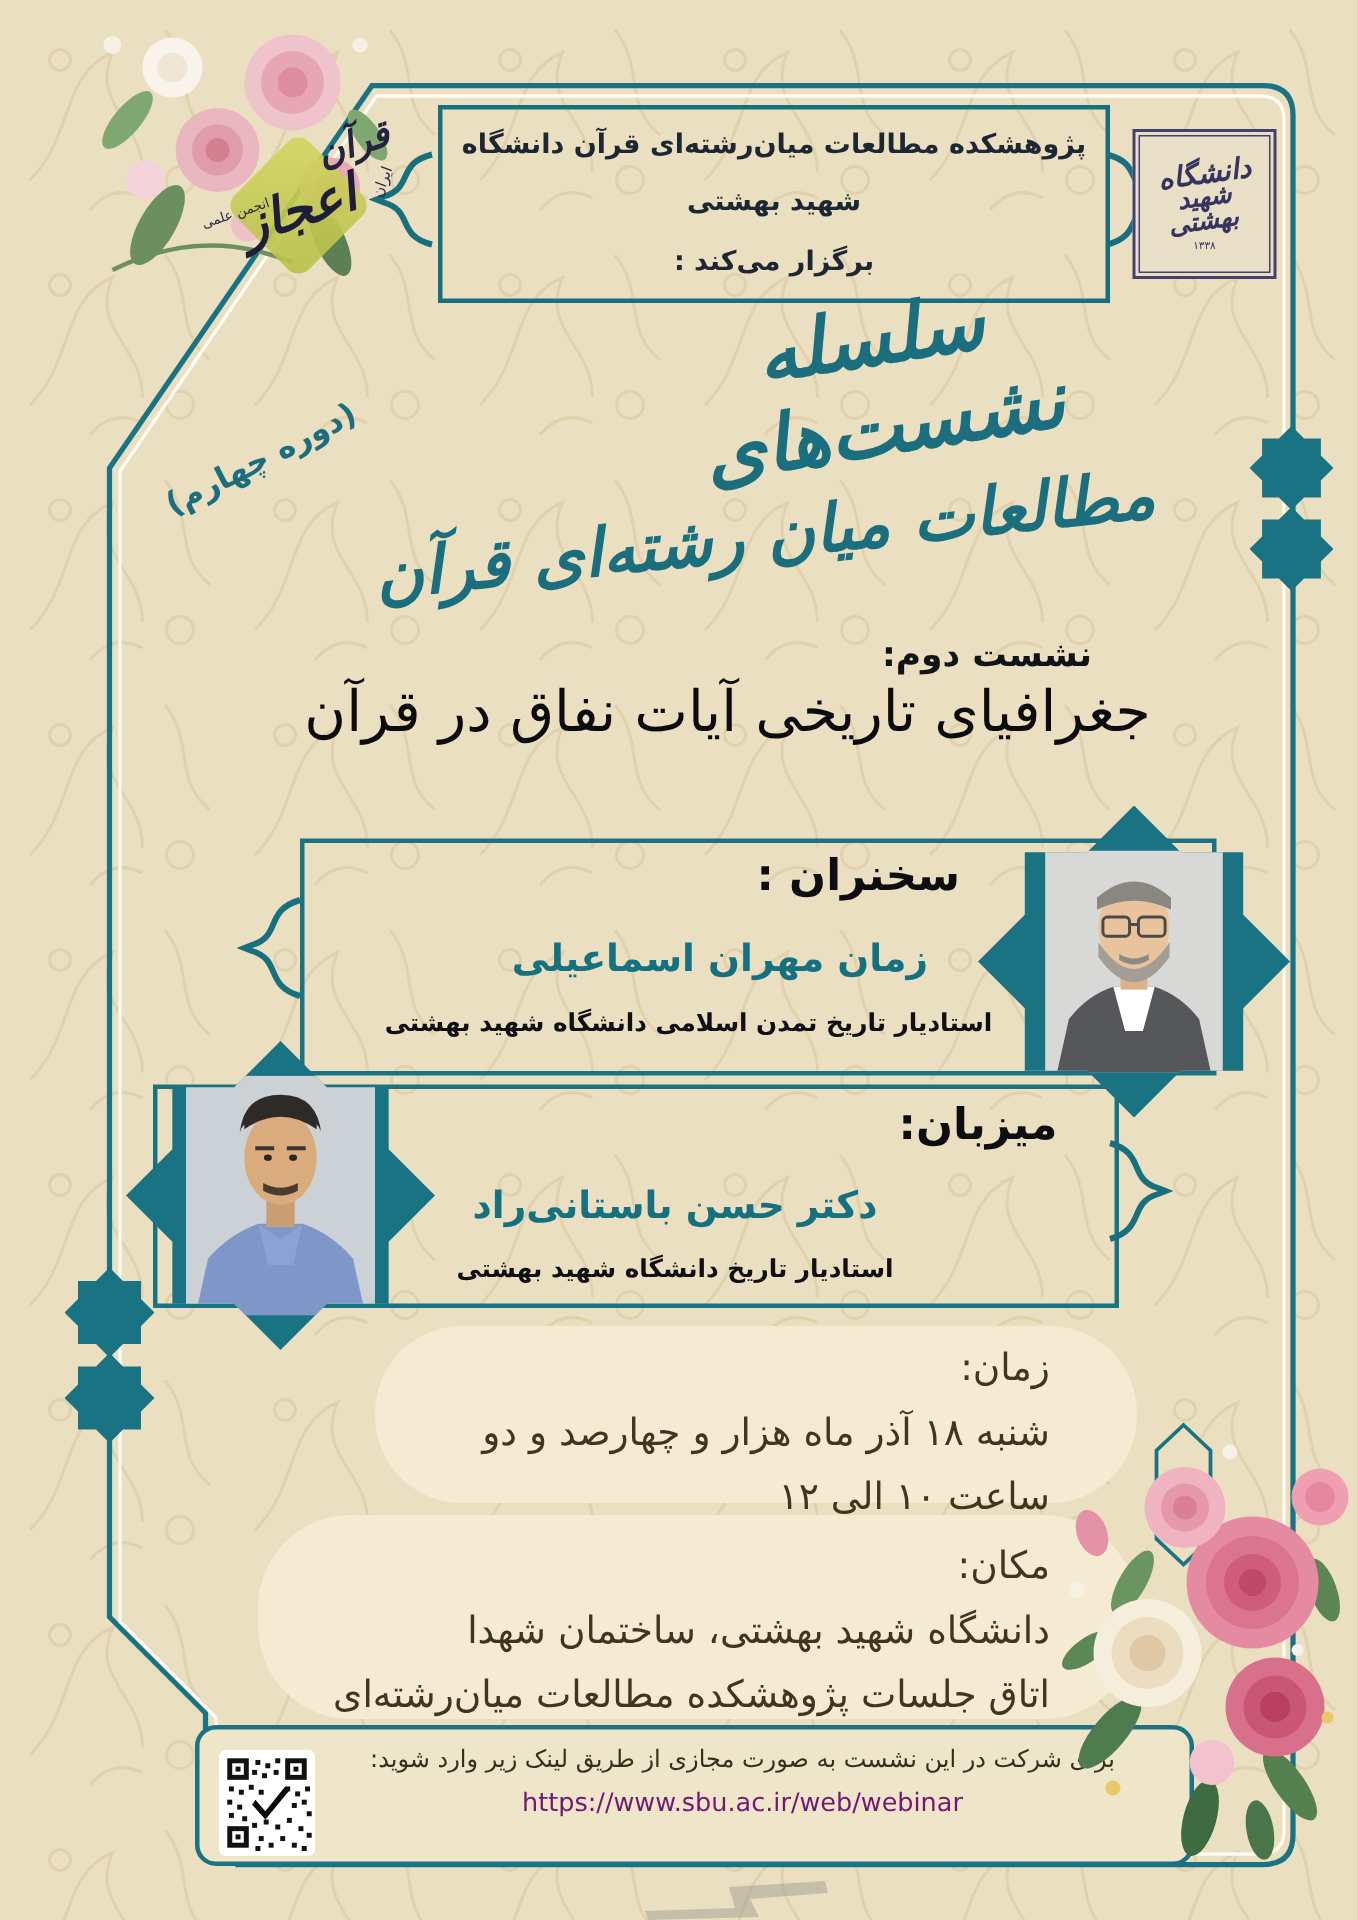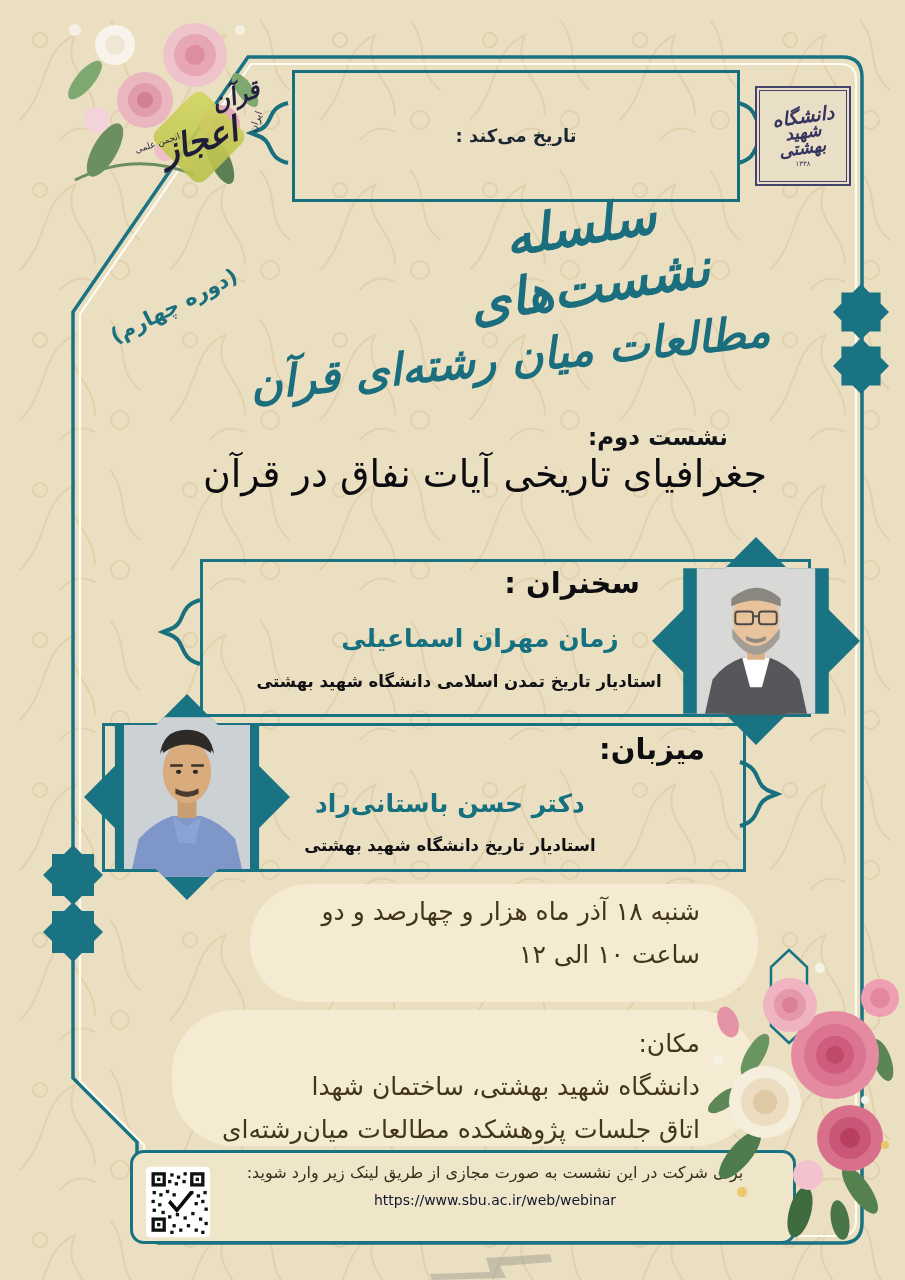--- a/index.html
+++ b/index.html
@@ -49,21 +49,21 @@
   .bracket{position:absolute;z-index:3;}
   
   .blob{position:absolute;background:#f4ebd2;z-index:1;}
   .blob .bl{direction:rtl;text-align:right;color:#42351e;font-size:25px;line-height:43px;}
   
   .footer-box{position:absolute;left:130px;top:1150px;width:660px;height:88px;border:3px solid #1a7382;
     border-radius:14px;background:#efe5c9;z-index:3;}
   .f-line1{position:absolute;left:230px;top:1163px;width:530px;text-align:center;direction:rtl;
     font-size:16px;color:#33301f;z-index:4;}
   .f-link{position:absolute;left:230px;top:1192px;width:530px;text-align:center;direction:ltr;
-    font-size:14px;color:#0f172a;z-index:4;}
+    font-size:17px;color:#701a75;z-index:4;}
   .f-line3{position:absolute;left:222px;top:1218px;width:545px;text-align:center;direction:rtl;
     font-size:13px;color:#4c452f;z-index:4;}
 </style>
 </head>
 <body>
 
 <div class="poster">
 
   <svg class="abs" style="left:0;top:0;z-index:0;" width="905" height="1280" viewBox="0 0 905 1280">
     <defs>
@@ -74,20 +74,21 @@
           <circle cx="40" cy="40" r="7"></circle>
           <circle cx="120" cy="120" r="9"></circle>
           <path d="M60,140 q15,-18 35,-8"></path>
         </g>
       </pattern>
     </defs>
     <rect x="0" y="0" width="905" height="1280" fill="url(#bgp)"></rect>
   </svg>
 
   <div class="blob" style="left:250px;top:884px;width:508px;height:118px;border-radius:58px;padding:6px 58px 0 30px;box-sizing:border-box;">
+    <div class="bl">زمان:</div>
     <div class="bl">شنبه ۱۸ آذر ماه هزار و چهارصد و دو</div>
     <div class="bl">ساعت ۱۰ الی ۱۲</div>
   </div>
   <div class="blob" style="left:172px;top:1010px;width:586px;height:136px;border-radius:62px;padding:12px 58px 0 24px;box-sizing:border-box;">
     <div class="bl">مکان:</div>
     <div class="bl">دانشگاه شهید بهشتی، ساختمان شهدا</div>
     <div class="bl">اتاق جلسات پژوهشکده مطالعات میان‌رشته‌ای قرآن</div>
   </div>
 
   <svg class="abs" style="left:0;top:0;z-index:2;" width="905" height="1280" viewBox="0 0 905 1280">
@@ -95,21 +96,22 @@
     <path d="M 251 64 L 840 64 Q 856 64 856 80 L 856 1220 Q 856 1236 840 1236 L 161 1236 L 144 1219 L 144 1145 L 80 1081 L 80 314 Z" fill="none" stroke="#fdfbf2" stroke-width="2.2"></path>
     <polygon points="789,950 807,967 807,1026 789,1043 771,1026 771,967" fill="#ebdfc1" stroke="#1a7382" stroke-width="2.5"></polygon>
   </svg>
 
   <div class="star8" style="left:833px;top:284px;width:56px;height:56px;z-index:3;"></div>
   <div class="star8" style="left:833px;top:338px;width:56px;height:56px;z-index:3;"></div>
   <div class="star8" style="left:43px;top:845px;width:60px;height:60px;z-index:3;"></div>
   <div class="star8" style="left:43px;top:902px;width:60px;height:60px;z-index:3;"></div>
 
   <div class="header-box">
-    <div>تاریخ می‌کند :</div>
+    <div>پژوهشکده مطالعات میان‌رشته‌ای قرآن دانشگاه شهید بهشتی</div>
+    <div>برگزار می‌کند :</div>
   </div>
   <svg class="bracket" style="left:246px;top:99px;" width="46" height="68" viewBox="0 0 46 68">
     <path d="M42,4 C18,10 30,26 10,32 L5,34 L10,36 C30,42 18,58 42,64" fill="none" stroke="#18707e" stroke-width="4"></path>
   </svg>
   <svg class="bracket" style="left:734px;top:99px;transform:scaleX(-1);" width="46" height="68" viewBox="0 0 46 68">
     <path d="M42,4 C18,10 30,26 10,32 L5,34 L10,36 C30,42 18,58 42,64" fill="none" stroke="#18707e" stroke-width="4"></path>
   </svg>
 
   <div class="logo-uni">
     <div class="inner">

